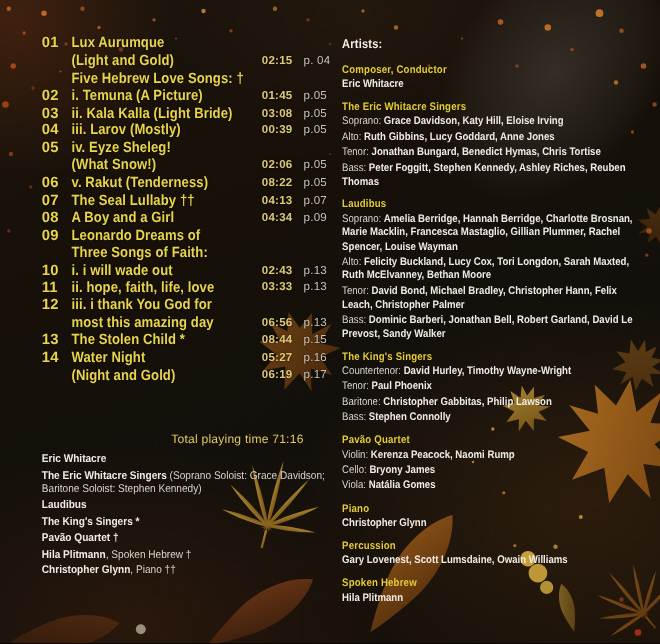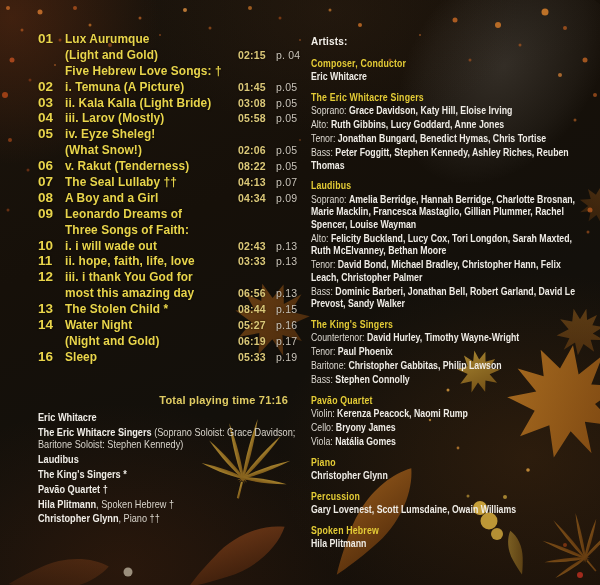--- a/index.html
+++ b/index.html
@@ -26,22 +26,22 @@
   #tracklist{left:38px; top:31px; width:262px;}
   .track-line{position:relative; height:15.9px; line-height:15.9px; white-space:nowrap;
     color:#e9d54b; font-size:13.5px; font-weight:bold; letter-spacing:.1px;
     text-shadow:0 0 2px rgba(0,0,0,.6);}
   .t-num{display:inline-block; width:27px; vertical-align:top;}
   .t-text{display:inline-block; transform:scaleX(.88); transform-origin:0 50%; vertical-align:top;}
   .t-time{position:absolute; left:200px; top:1px; font-size:10.5px; font-weight:bold;
     color:#dbc878; letter-spacing:.2px; line-height:15px;}
   .t-page{position:absolute; left:238px; top:1px; font-size:10.5px; font-weight:normal;
     color:#c9c3b8; letter-spacing:.2px; line-height:15px;}
-  #total-line{left:38px; top:394px; width:250px; text-align:right;
-    color:#dfcb63; font-size:11px; font-weight:bold; letter-spacing:.2px;}
+  #total-line{left:26px; top:394px; width:250px; text-align:right;
+    color:#dfcb63; font-size:11px; font-weight:normal; letter-spacing:.2px;}
   
   #left-credits{left:38px; top:412px; width:300px; transform:scaleX(.9); transform-origin:0 0;
     color:#ddd9d1; font-size:10.2px; line-height:12.6px;}
   .credit-line{margin-bottom:2.2px;}
   .c-bold{font-weight:bold; color:#f0ede7;}
   .c-rest{font-weight:normal; color:#d8d4cb;}
   
   #artists{left:311px; top:35px; width:305px; transform:scaleX(.875); transform-origin:0 0;
     color:#e8e4dd; font-size:10px; line-height:12.5px;}
   .artists-heading{font-size:11.5px; font-weight:bold; color:#f2efe9; margin-bottom:10px; letter-spacing:.2px;}
@@ -186,21 +186,21 @@
       </div>
 
       <div class="track-line">
         <span class="t-num">03</span><span class="t-text">ii. Kala Kalla (Light Bride)</span>
         <span class="t-time">03:08</span>
         <span class="t-page">p.05</span>
       </div>
 
       <div class="track-line">
         <span class="t-num">04</span><span class="t-text">iii. Larov (Mostly)</span>
-        <span class="t-time">05:58</span>
+        <span class="t-time">00:39</span>
         <span class="t-page">p.05</span>
       </div>
 
       <div class="track-line">
         <span class="t-num">05</span><span class="t-text">iv. Eyze Sheleg!</span>
         <span class="t-time"></span>
         <span class="t-page"></span>
       </div>
 
       <div class="track-line">
@@ -276,25 +276,20 @@
         <span class="t-page">p.16</span>
       </div>
 
 
       <div class="track-line">
         <span class="t-num"></span><span class="t-text">(Night and Gold)</span>
         <span class="t-time">06:19</span>
         <span class="t-page">p.17</span>
       </div>
 
-      <div class="track-line">
-        <span class="t-num">16</span><span class="t-text">Sleep</span>
-        <span class="t-time">05:33</span>
-        <span class="t-page">p.19</span>
-      </div>
     </div>
 
   <div id="total-line" class="txt">Total playing time 71:16</div>
 
   <div id="left-credits" class="txt">
 
       <div class="credit-line">
         <span class="c-bold">Eric Whitacre</span><span class="c-rest"></span>
       </div>
 

